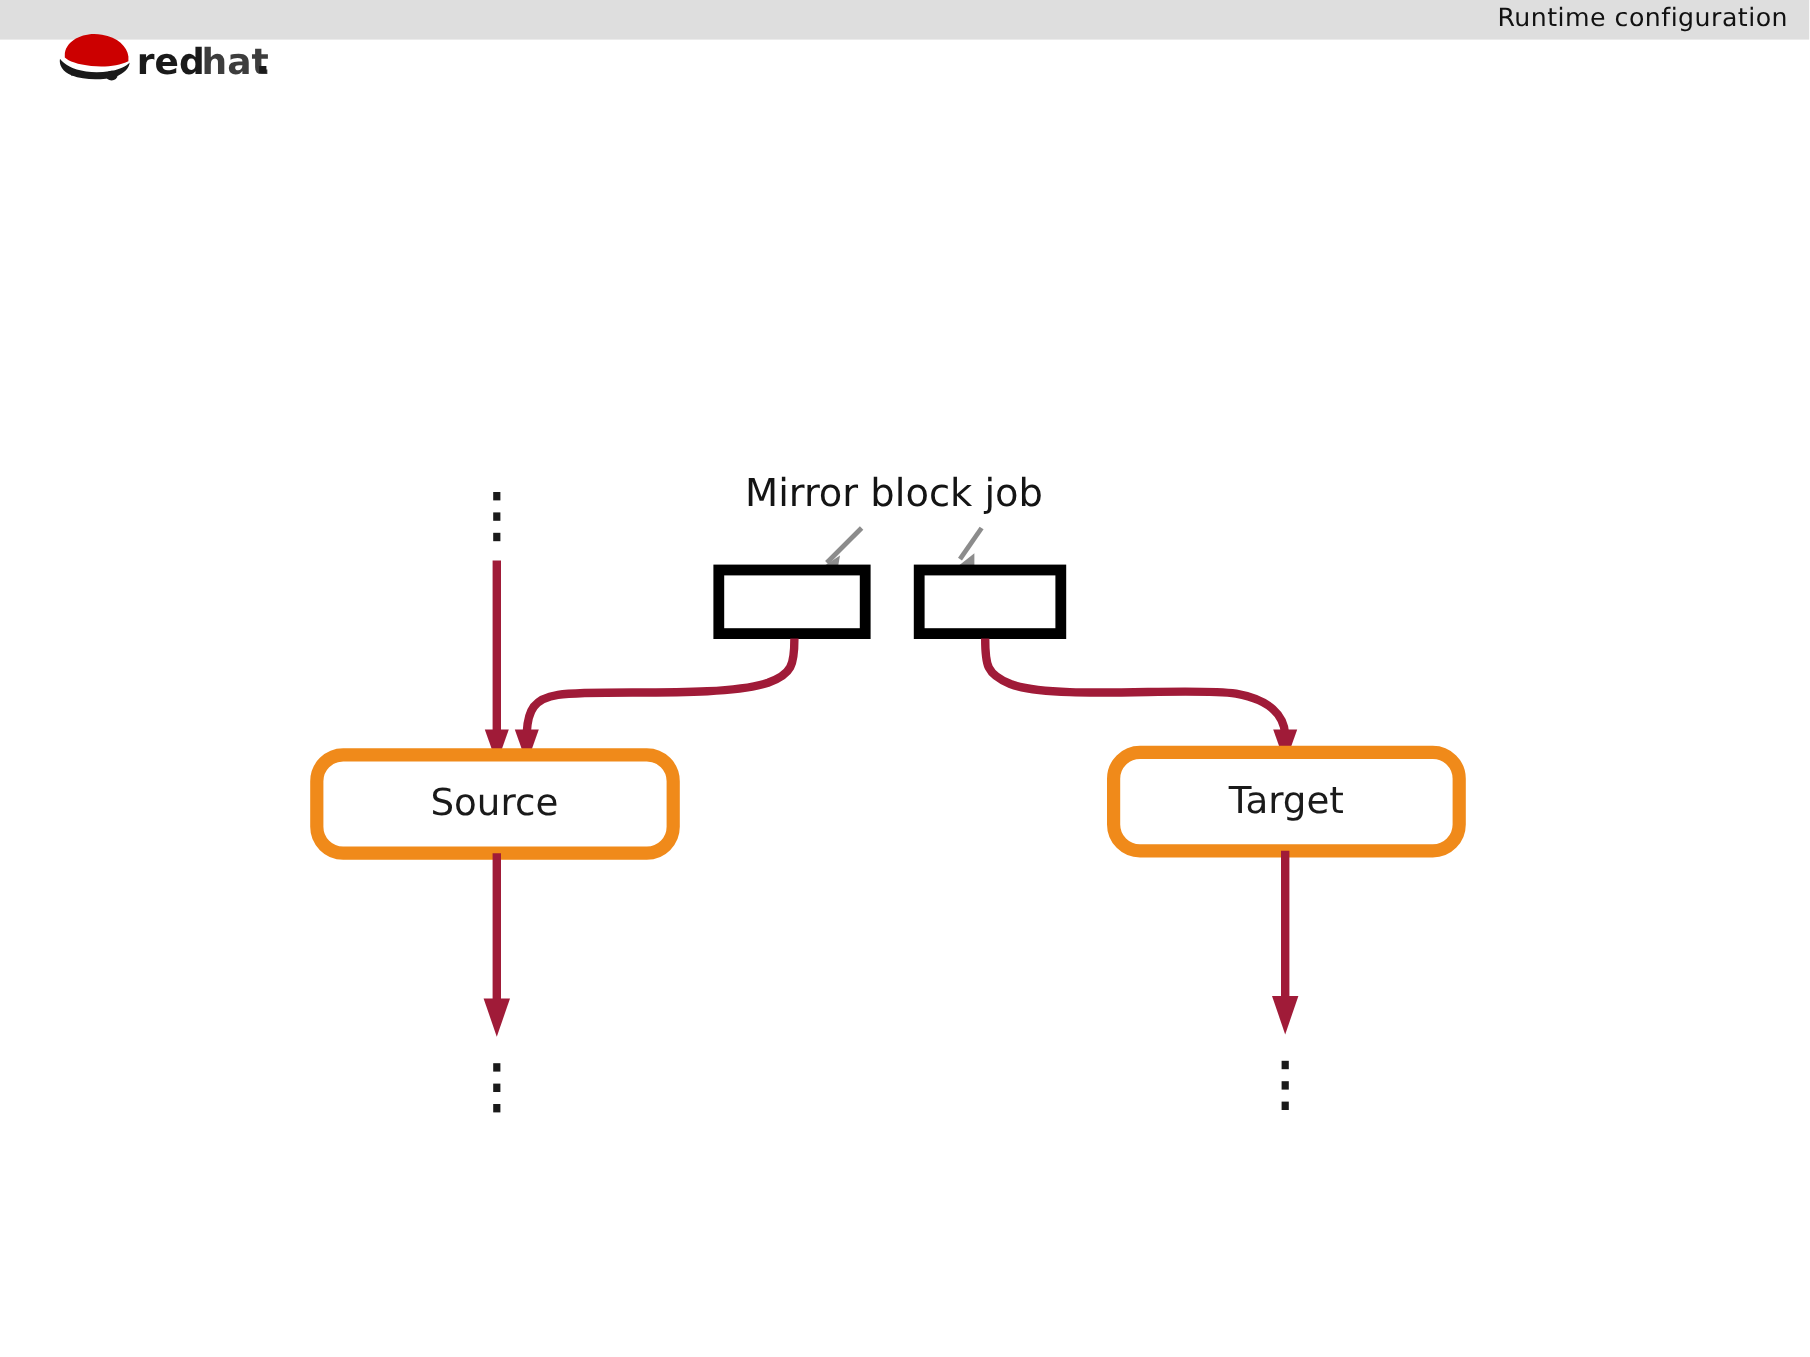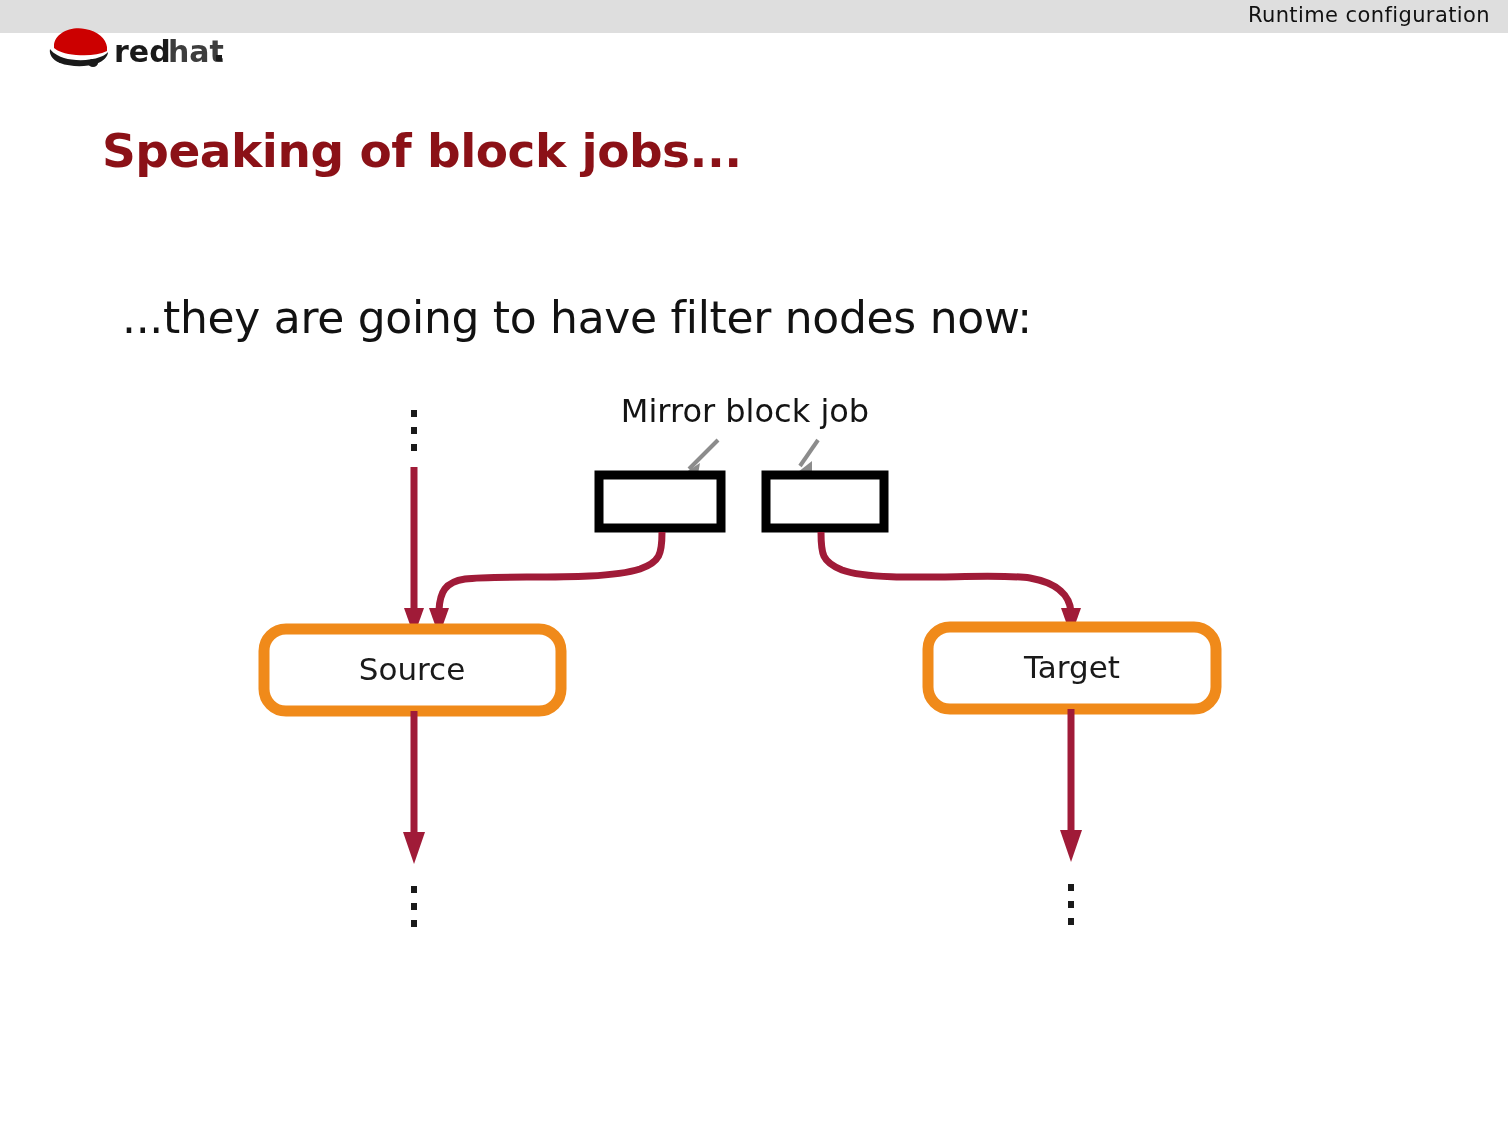--- a/index.html
+++ b/index.html
@@ -113,23 +113,21 @@
                  C64 34, 60 39, 52 42 C42 45, 26 45, 16 41 C8 38, 5 32, 6 27 Z" fill="#1A1A1A"></path>
         <path d="M18 36 L24 41 L15 41 Z" fill="#1A1A1A"></path>
         <ellipse cx="49" cy="41" rx="5" ry="4" fill="#1A1A1A"></ellipse>
       </g>
       <text x="70" y="40" font-family="DejaVu Sans, sans-serif" font-size="30" font-weight="bold" fill="#1A1A1A">red</text>
       <text x="124" y="40" font-family="DejaVu Sans, sans-serif" font-size="30" font-weight="bold" fill="#3D3D3D">hat</text>
       <rect x="172" y="33" width="6" height="6" fill="#1A1A1A"></rect>
     </svg>
   </div>
 
-  <div class="slide-title">Speaking of block jobs...</div>
-
-  <div class="slide-body">...they are going to have filter nodes now:</div>
+
 
   <div class="diagram">
     <svg width="1508" height="620" viewBox="0 0 1508 620" xmlns="http://www.w3.org/2000/svg">
 
       <g>
         <rect x="411" y="46" width="6" height="7" fill="#1A1A1A"></rect>
         <rect x="411" y="63" width="6" height="7" fill="#1A1A1A"></rect>
         <rect x="411" y="80" width="6" height="7" fill="#1A1A1A"></rect>
       </g>
 

